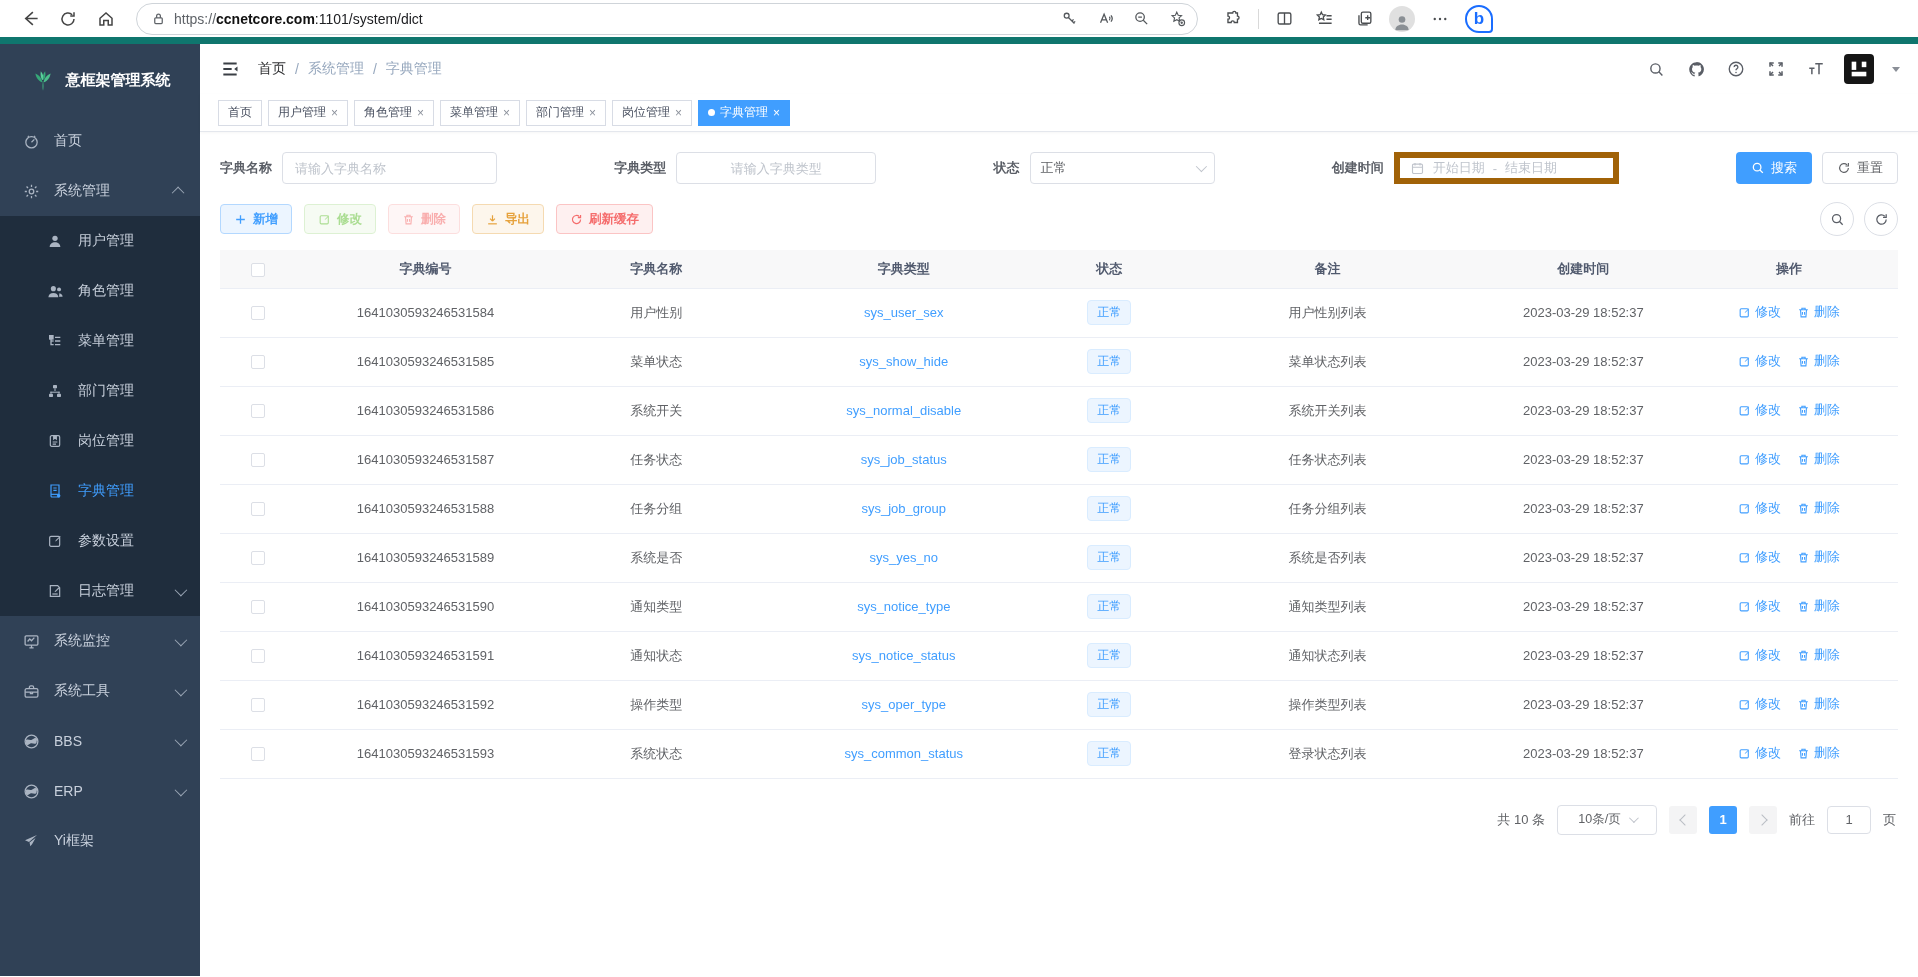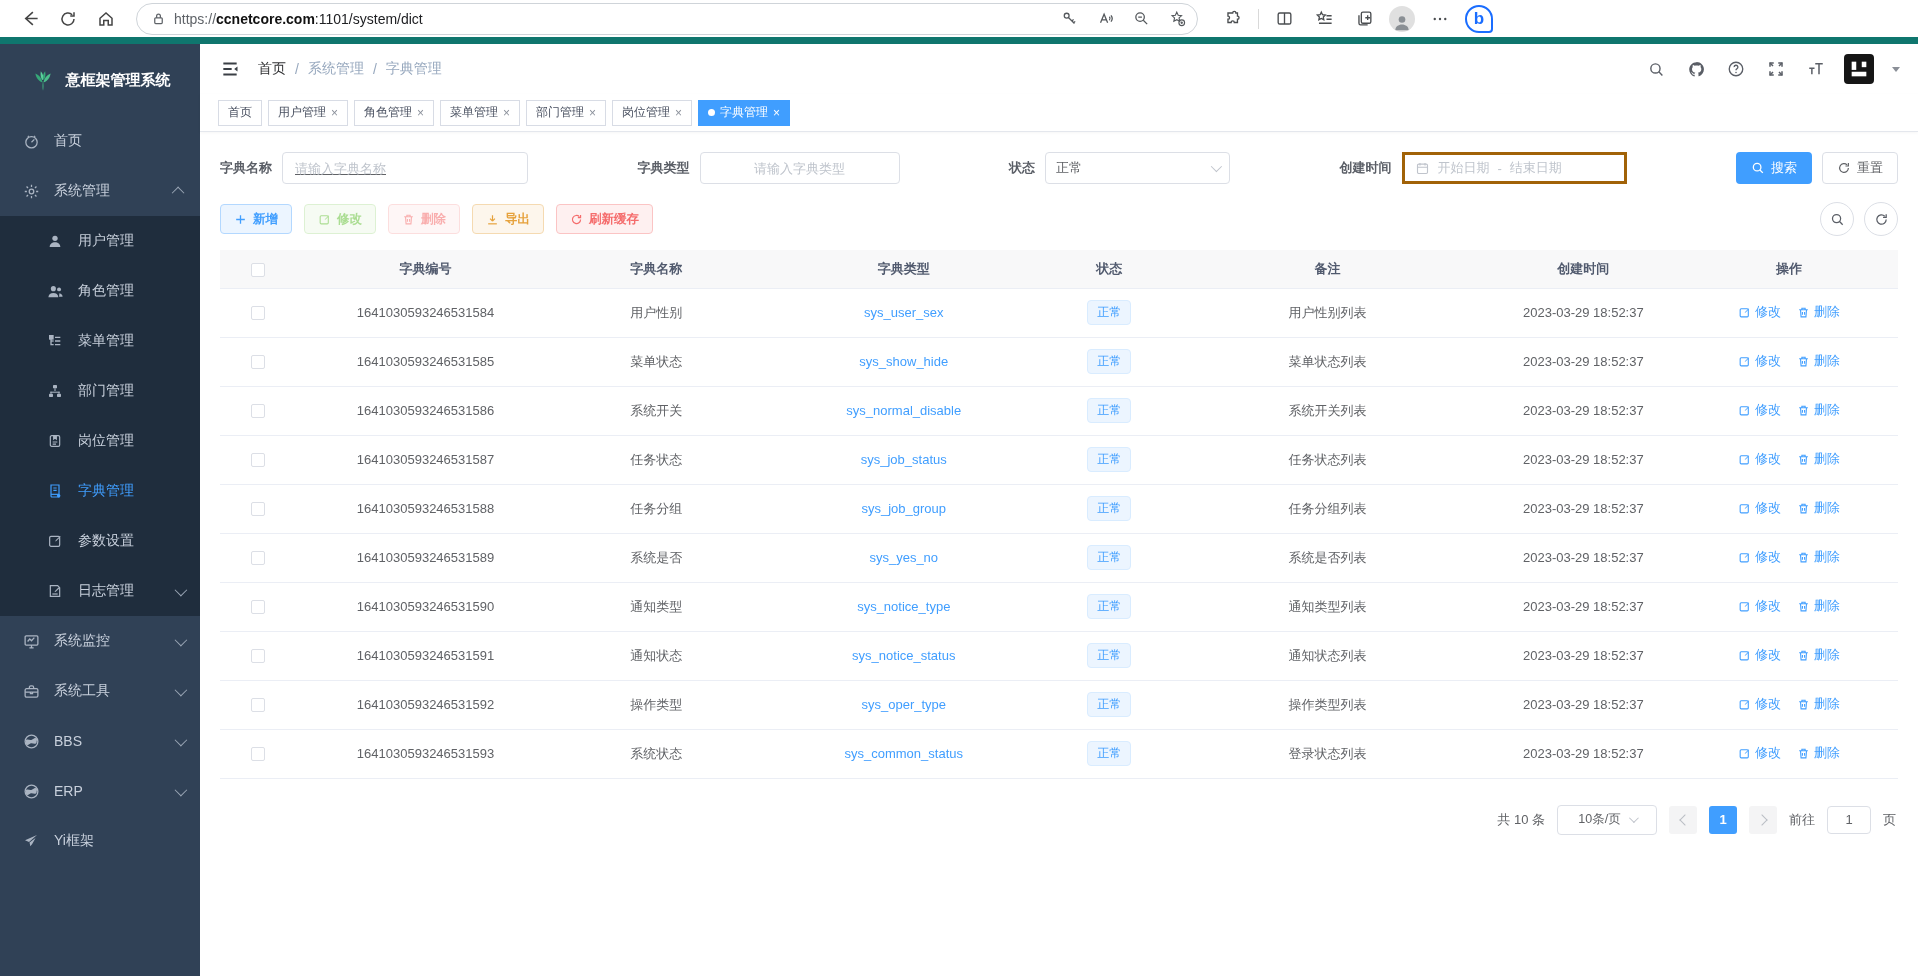--- a/index.html
+++ b/index.html
@@ -60,21 +60,21 @@
   
   .content { padding:20px 20px 0; }
   .filters { display:flex; align-items:center; justify-content:space-between; margin-bottom:18px; }
   .fgroup { display:flex; align-items:center; gap:10px; }
   .flabel { font-size:13px; font-weight:bold; color:#5a5e66; white-space:nowrap; }
   .finput { height:32px; border:1px solid #dcdfe6; border-radius:4px; padding:0 12px; font-size:13px; color:#606266; outline:none; font-family:inherit; }
   .finput::placeholder { color:#bfc4cc; }
   .fselect { width:185px; height:32px; border:1px solid #dcdfe6; border-radius:4px; padding:0 10px; font-size:13px;
     color:#606266; display:flex; align-items:center; cursor:pointer; }
   .fselect .caret2 { margin-left:auto; width:8px; height:8px; border-right:1.4px solid #c0c4cc; border-bottom:1.4px solid #c0c4cc; transform:rotate(45deg) translateY(-2px); }
-  .daterange { width:225px; height:32px; border:3px solid #a16207; border-radius:0; padding:0 10px; display:flex; align-items:center; gap:8px; font-size:13px; color:#bfc4cc; }
+  .daterange { width:225px; height:32px; border:6px solid #a16207; border-radius:0; padding:0 10px; display:flex; align-items:center; gap:8px; font-size:13px; color:#bfc4cc; }
   .btn { height:32px; border-radius:4px; font-size:13px; display:inline-flex; align-items:center; gap:6px; padding:0 14px; cursor:pointer; border:1px solid transparent; }
   .btn-primary { background:#409eff; color:#fff; }
   .btn-plainwhite { background:#fff; border-color:#dcdfe6; color:#606266; }
 
   .toolbar { display:flex; align-items:center; margin-bottom:14px; }
   .tbtns { display:flex; gap:12px;font-weight:bold; }
   .btn-sm { height:30px; font-size:12.5px; padding:0 13px; }
   .b-add { background:#ecf5ff; border-color:#b3d8ff; color:#409eff; }
   .b-edit { background:#f0f9eb; border-color:#c2e7b0; color:#67c23a; opacity:.55; }
   .b-del { background:#fef0f0; border-color:#fbc4c4; color:#f56c6c; opacity:.55; }
@@ -475,21 +475,21 @@
           <span>字典管理</span>
           <span class="x">×</span>
         </span>
     </div>
 
     <div class="content">
 
       <div class="filters">
         <span class="fgroup">
           <span class="flabel">字典名称</span>
-          <input class="finput" style="width: 246px; text-decoration: underline;" placeholder="请输入字典名称">
+          <input class="finput" style="width: 215px;" placeholder="请输入字典名称">
         </span>
         <span class="fgroup">
           <span class="flabel">字典类型</span>
           <input class="finput" style="width: 200px; text-align: center;" placeholder="请输入字典类型">
         </span>
         <span class="fgroup">
           <span class="flabel">状态</span>
           <span class="fselect">
             <span>正常</span>
             <span class="caret2"></span>

